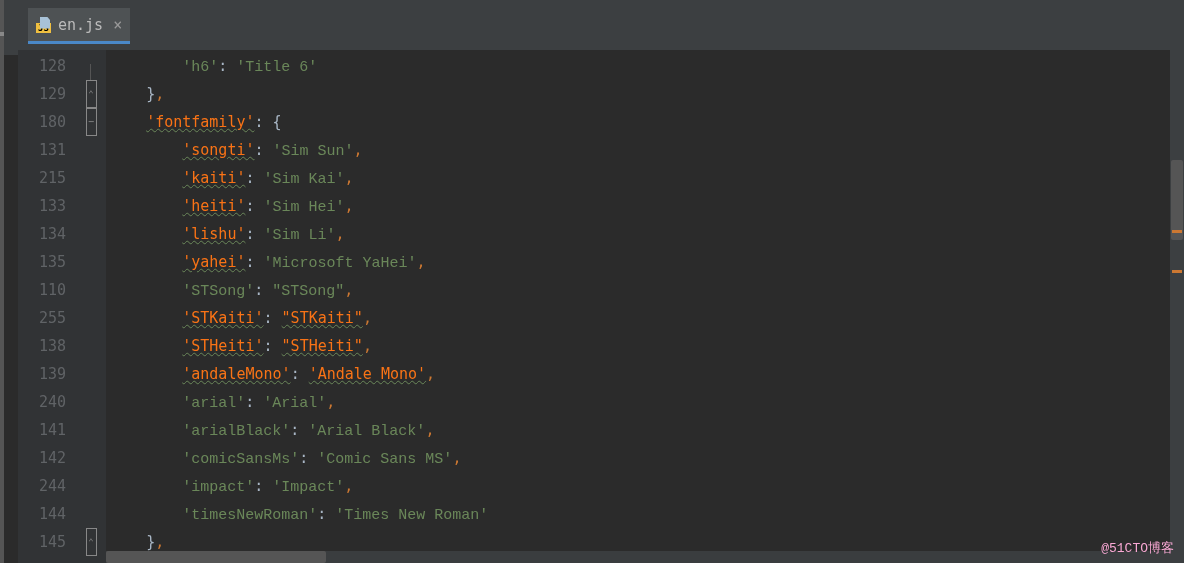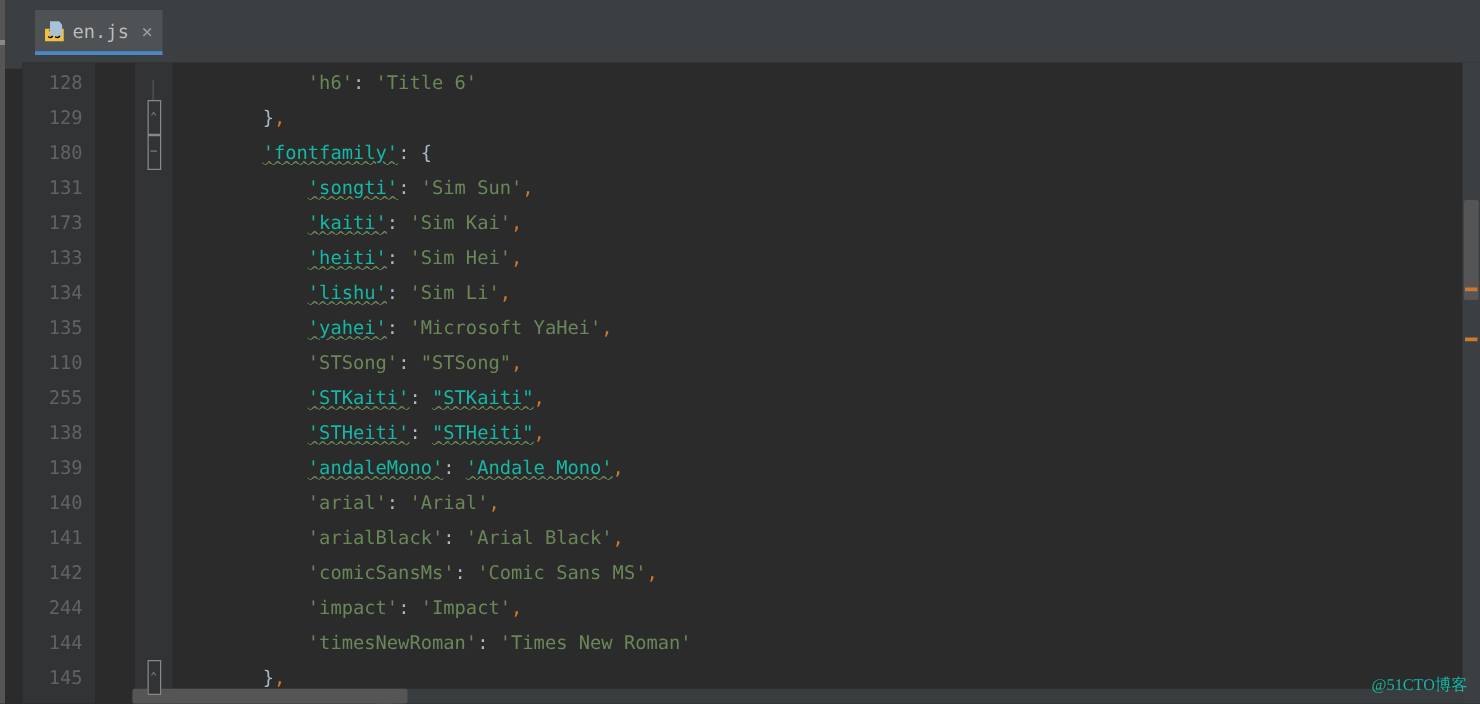--- a/index.html
+++ b/index.html
@@ -87,21 +87,20 @@
       margin-left: 4px;
     }
     .editor {
       position: absolute;
       top: 50px;
       left: 18px;
       right: 0;
       bottom: 0;
       background: #2b2b2b;
       display: flex;
-      gap: 32px;
     }
     .gutter {
       width: 58px;
       background: #313335;
       text-align: right;
       padding-right: 10px;
       color: #606366;
       font-size: 15px;
       line-height: 28px;
       padding-top: 2px;
@@ -140,22 +139,22 @@
     .code {
       flex: 1;
       line-height: 28px;
       padding-top: 2px;
       padding-left: 4px;
       white-space: pre;
       color: #a9b7c6;
       position: relative;
     }
     .code .line { height: 28px; }
-    .str { color: #6a8759; }
-    .str-u { color: #14b8a6; text-decoration: underline wavy #6a8759; text-decoration-thickness:1px; }
+    .str { color: #6a8759; font-family: Liberation Mono, monospace; }
+    .str-u { color: #f97316; text-decoration: underline wavy #6a8759; text-decoration-thickness:1px; }
     .punct { color: #cc7832; }
     .neutral { color: #a9b7c6; }
     .scrollbar {
       position: absolute;
       right: 0;
       top: 50px;
       bottom: 0;
       width: 14px;
       background: #3c3f41;
     }
@@ -172,23 +171,23 @@
       position: absolute;
       right: 2px;
       width: 10px;
       height: 3px;
       background: #cc7832;
     }
     .watermark {
       position: absolute;
       right: 10px;
       bottom: 6px;
-      color: #14b8a6;
+      color: #f9a8d4;
       font-size: 13px;
-      font-family: Liberation Serif, serif;
+      font-family: Liberation Mono, monospace;
     }
     .bottom-scroll {
       position: absolute;
       left: 106px;
       right: 14px;
       bottom: 0;
       height: 12px;
       background: #3a3d3f;
     }
     .bottom-thumb {
@@ -226,29 +225,29 @@
     <span class="tab-close">×</span>
   </div>
 </div>
 
 <div class="editor">
   <div class="gutter" id="gutter">
       <div>128</div>
       <div>129</div>
       <div>180</div>
       <div>131</div>
-      <div>173</div>
+      <div>215</div>
       <div>133</div>
       <div>134</div>
       <div>135</div>
       <div>110</div>
       <div>255</div>
       <div>138</div>
       <div>139</div>
-      <div>140</div>
+      <div>240</div>
       <div>141</div>
       <div>142</div>
       <div>244</div>
       <div>144</div>
       <div>145</div>
     </div>
   <div class="fold-col" id="foldcol">
     <div class="fold-line"></div>
   <div></div>
       <div>

